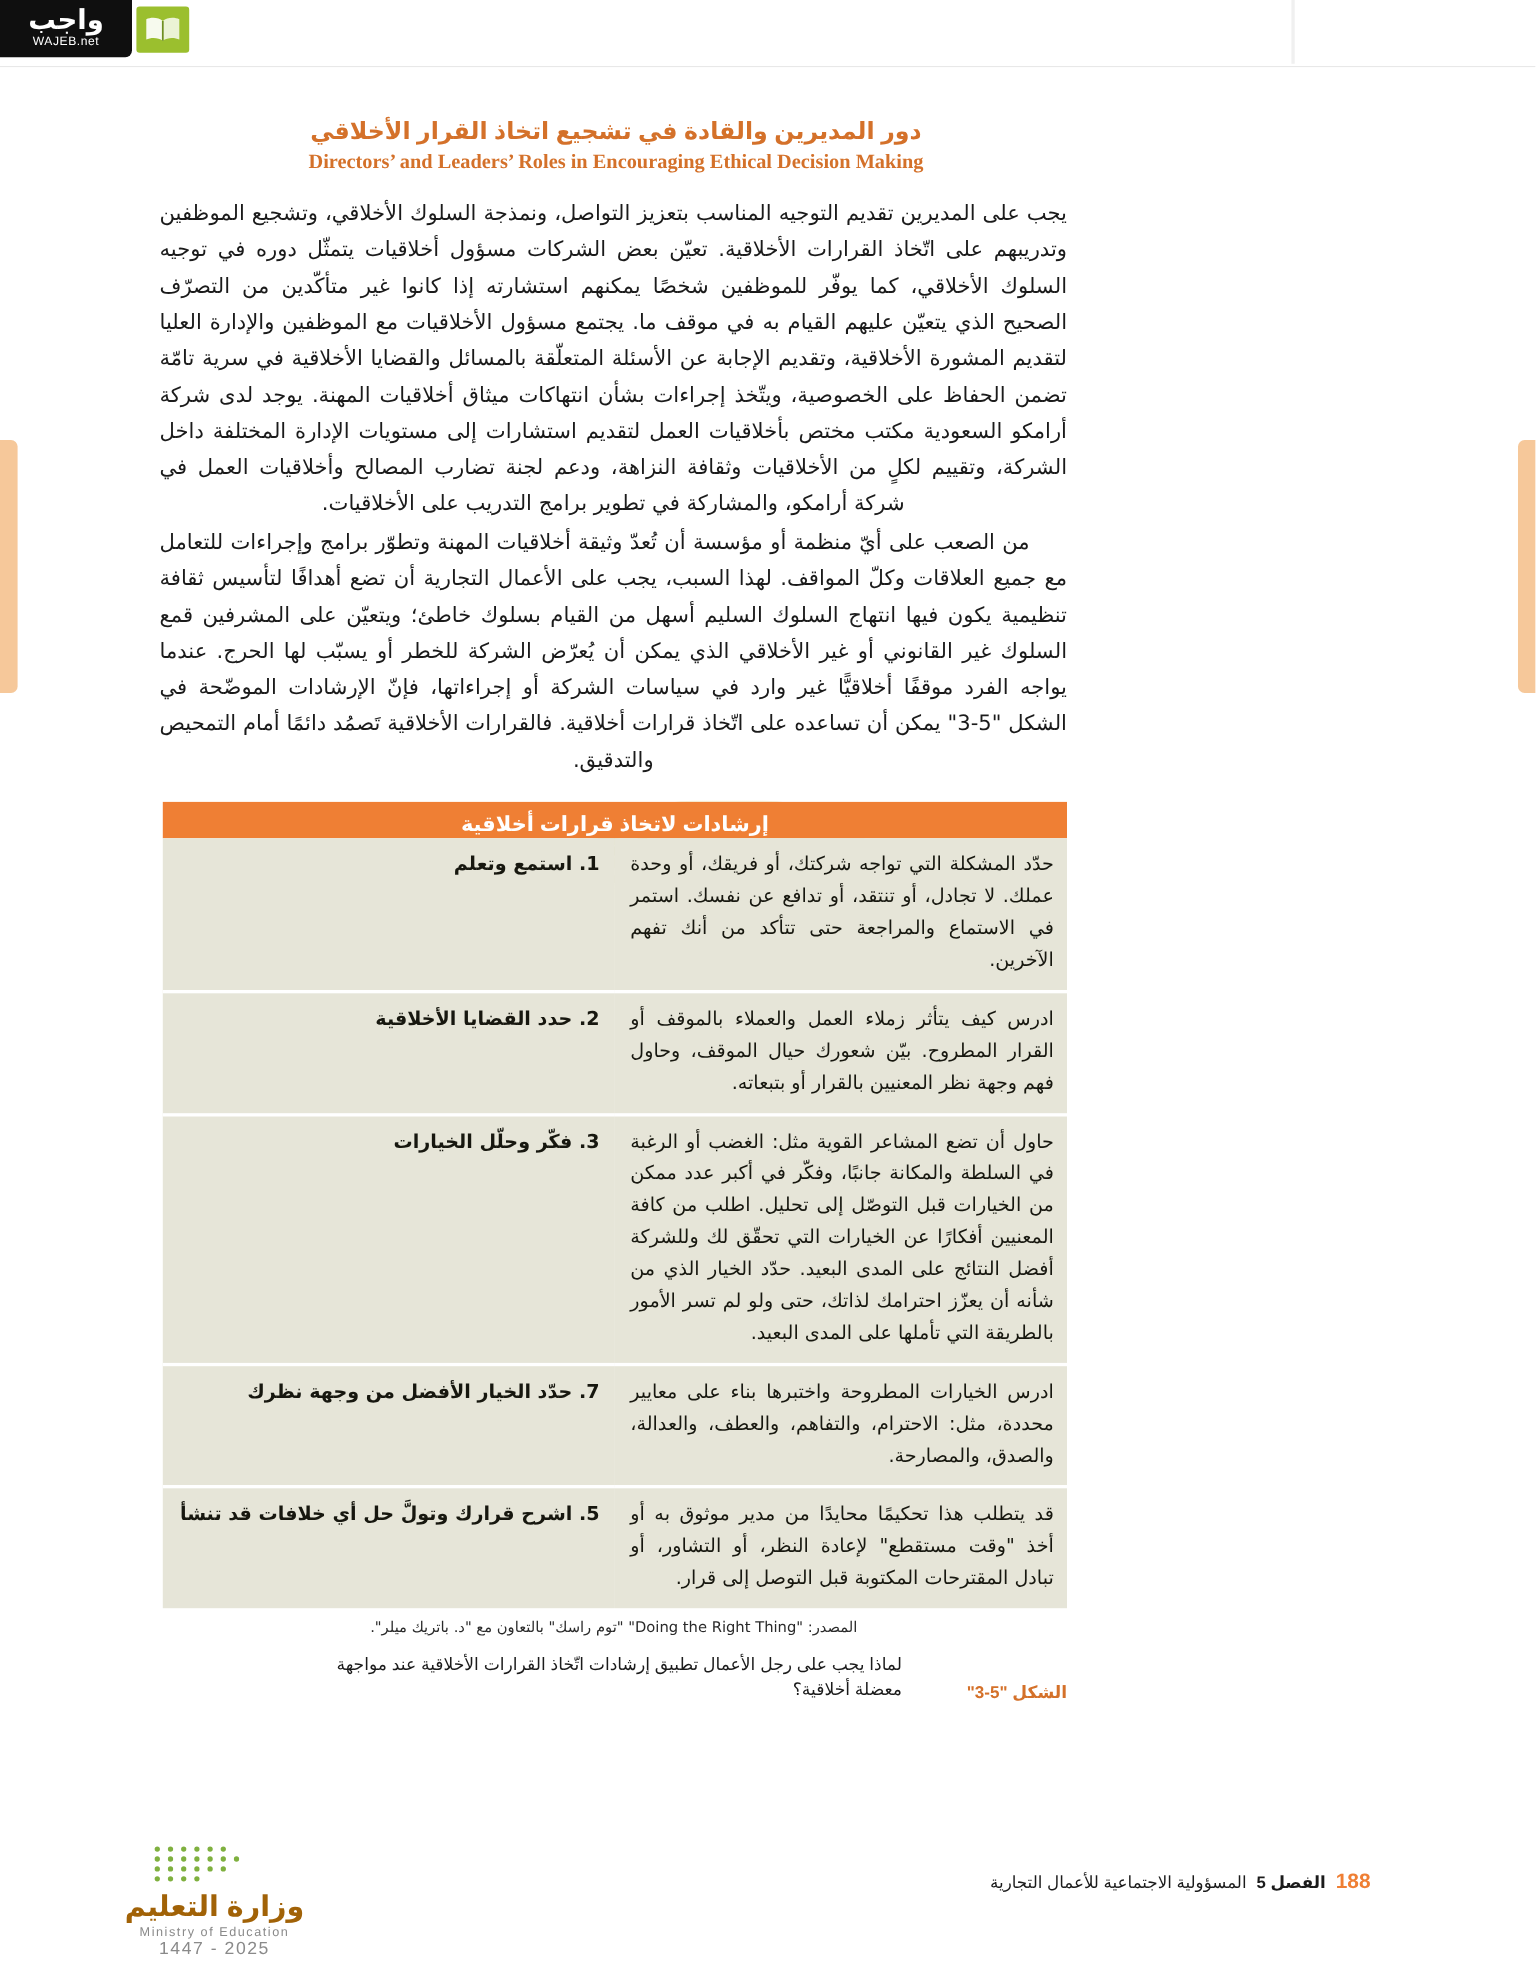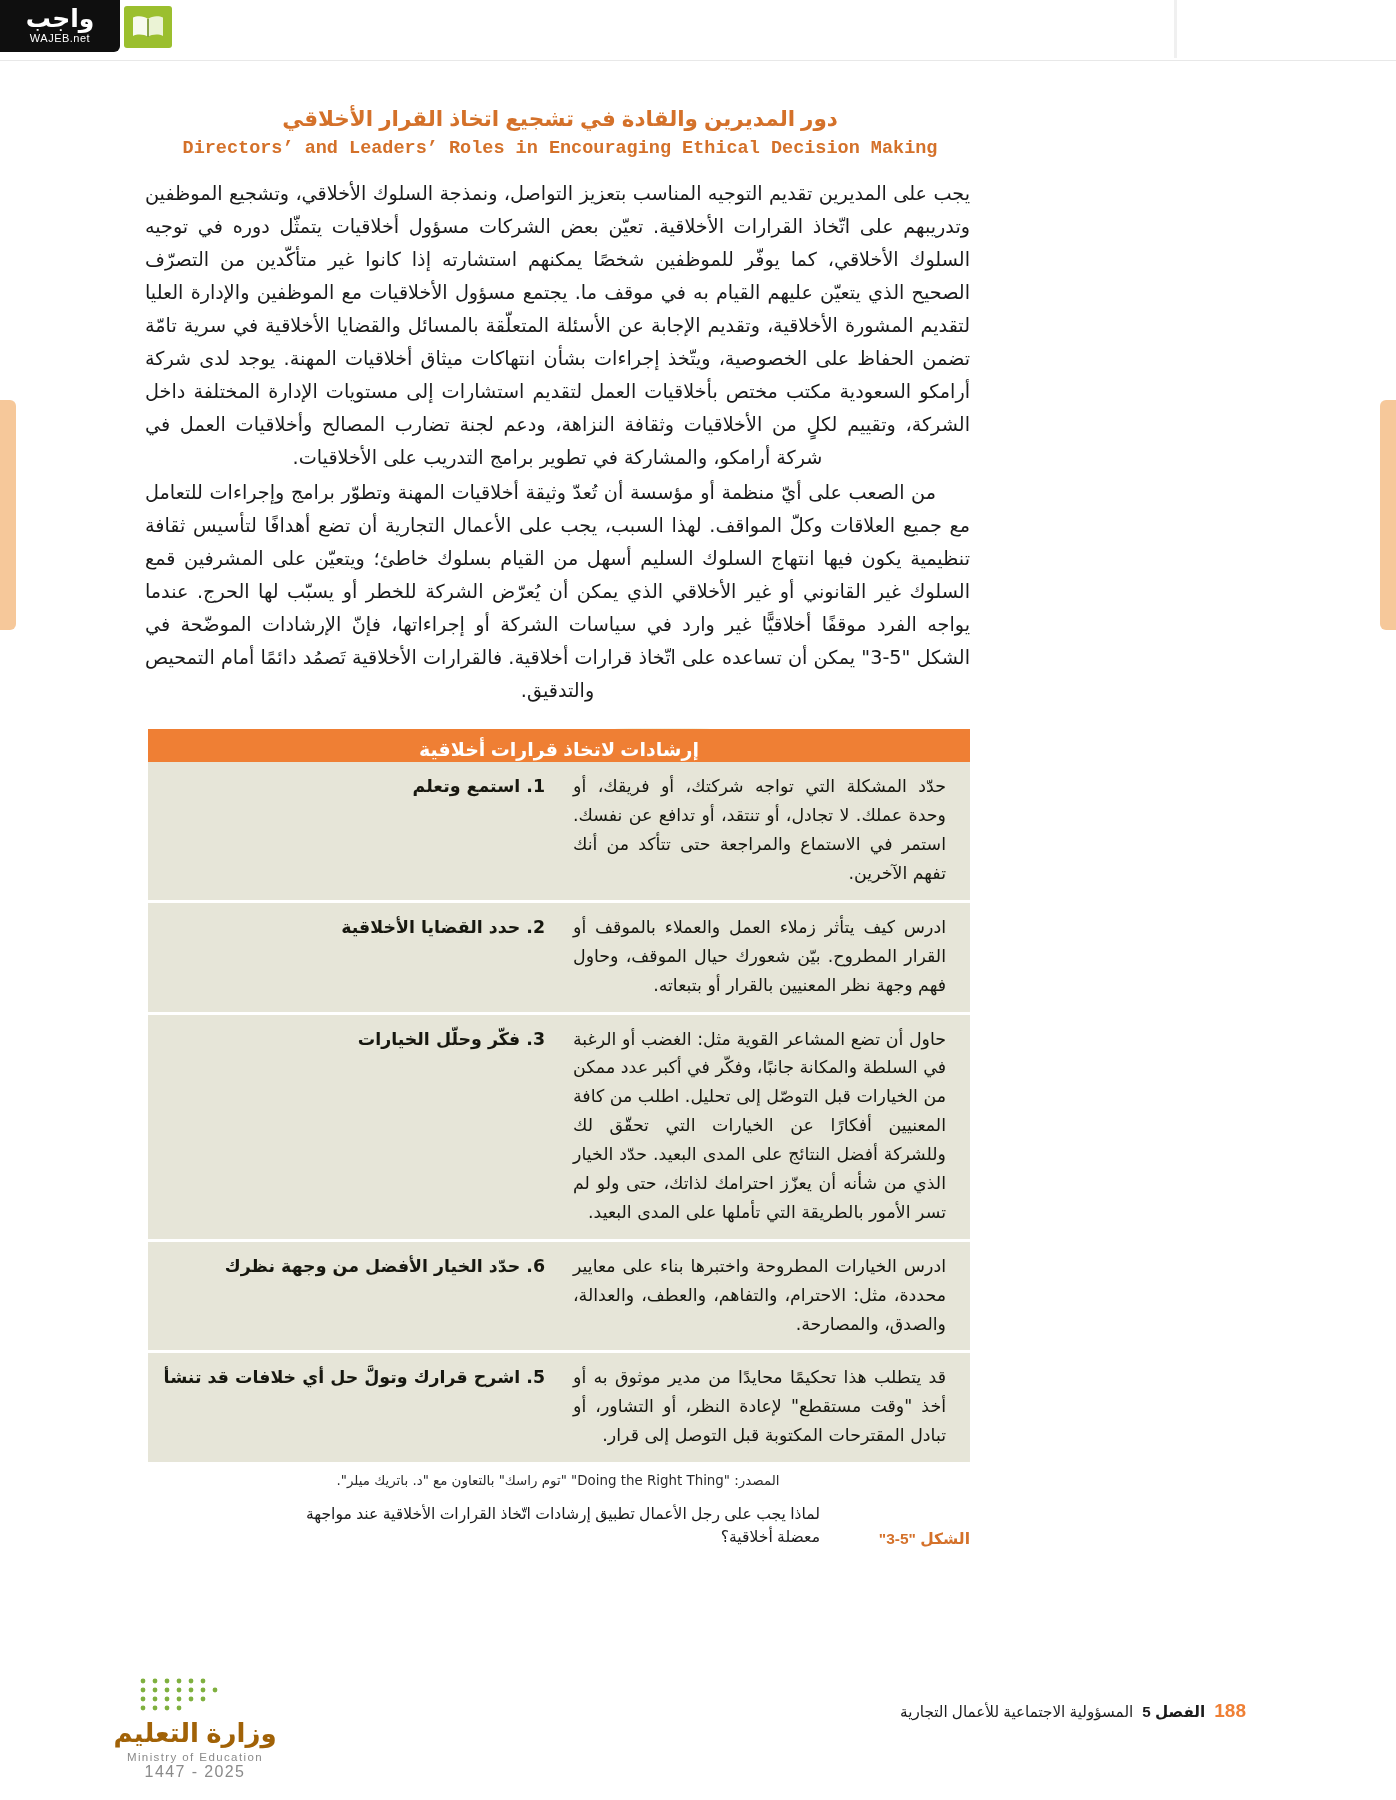--- a/index.html
+++ b/index.html
@@ -65,21 +65,21 @@
   #heading-block{
     margin:45px 0 0 0;text-align:center;
   }
   #heading-ar{
     color:#d4712a;font-size:21.5px;font-weight:bold;line-height:1.35;
     letter-spacing:0;
   }
   #heading-en{
     color:#d4712a;font-size:18.5px;font-weight:bold;
     direction:ltr;margin-top:4px;
-    font-family:Liberation Mono, monospace;
+    font-family:Liberation Serif, serif;
   }
 
   #body-text{
     margin:18px 150px 0 145px;
     font-size:19.2px;line-height:1.72;color:#1b1b1b;
     text-align:justify;text-align-last:center;
     font-family:"DejaVu Sans","Liberation Sans",sans-serif;
   }
   #body-text p{margin:0 0 2px 0;text-indent:0;}
   #body-text p.indented{text-indent:34px;}
@@ -100,21 +100,21 @@
     border-bottom:3px solid #ffffff;
     font-size:17.4px;line-height:1.66;
     font-family:"DejaVu Sans","Liberation Sans",sans-serif;
   }
   #guidelines-table tr:last-child td{border-bottom:0;}
   td.col-label{
     width:232px;padding:10px 14px 12px 10px;
     border-left:3px solid #ffffff;font-weight:bold;
   }
   td.col-desc{
-    padding:10px 24px 12px 14px;text-align:justify;
+    padding:10px 12px 12px 14px;text-align:justify;
   }
 
   #source-line{
     margin:11px 150px 0 148px;text-align:center;
     font-size:13.4px;color:#2a2a2a;
     font-family:"DejaVu Sans","Liberation Sans",sans-serif;
   }
   #source-line .ltr{direction:ltr;unicode-bidi:embed;}
 
   #figure-label{
@@ -198,21 +198,21 @@
         <tr>
           <td class="col-desc">ادرس كيف يتأثر زملاء العمل والعملاء بالموقف أو القرار المطروح. بيّن شعورك حيال الموقف، وحاول فهم وجهة نظر المعنيين بالقرار أو بتبعاته.</td>
           <td class="col-label">2. حدد القضايا الأخلاقية</td>
         </tr>
         <tr>
           <td class="col-desc">حاول أن تضع المشاعر القوية مثل: الغضب أو الرغبة في السلطة والمكانة جانبًا، وفكّر في أكبر عدد ممكن من الخيارات قبل التوصّل إلى تحليل. اطلب من كافة المعنيين أفكارًا عن الخيارات التي تحقّق لك وللشركة أفضل النتائج على المدى البعيد. حدّد الخيار الذي من شأنه أن يعزّز احترامك لذاتك، حتى ولو لم تسر الأمور بالطريقة التي تأملها على المدى البعيد.</td>
           <td class="col-label">3. فكّر وحلّل الخيارات</td>
         </tr>
         <tr>
           <td class="col-desc">ادرس الخيارات المطروحة واختبرها بناء على معايير محددة، مثل: الاحترام، والتفاهم، والعطف، والعدالة، والصدق، والمصارحة.</td>
-          <td class="col-label">6. حدّد الخيار الأفضل من وجهة نظرك</td>
+          <td class="col-label">7. حدّد الخيار الأفضل من وجهة نظرك</td>
         </tr>
         <tr>
           <td class="col-desc">قد يتطلب هذا تحكيمًا محايدًا من مدير موثوق به أو أخذ "وقت مستقطع" لإعادة النظر، أو التشاور، أو تبادل المقترحات المكتوبة قبل التوصل إلى قرار.</td>
           <td class="col-label">5. اشرح قرارك وتولَّ حل أي خلافات قد تنشأ</td>
         </tr>
       </tbody>
     </table>
 
     <div id="source-line">
       <span>المصدر:</span>

